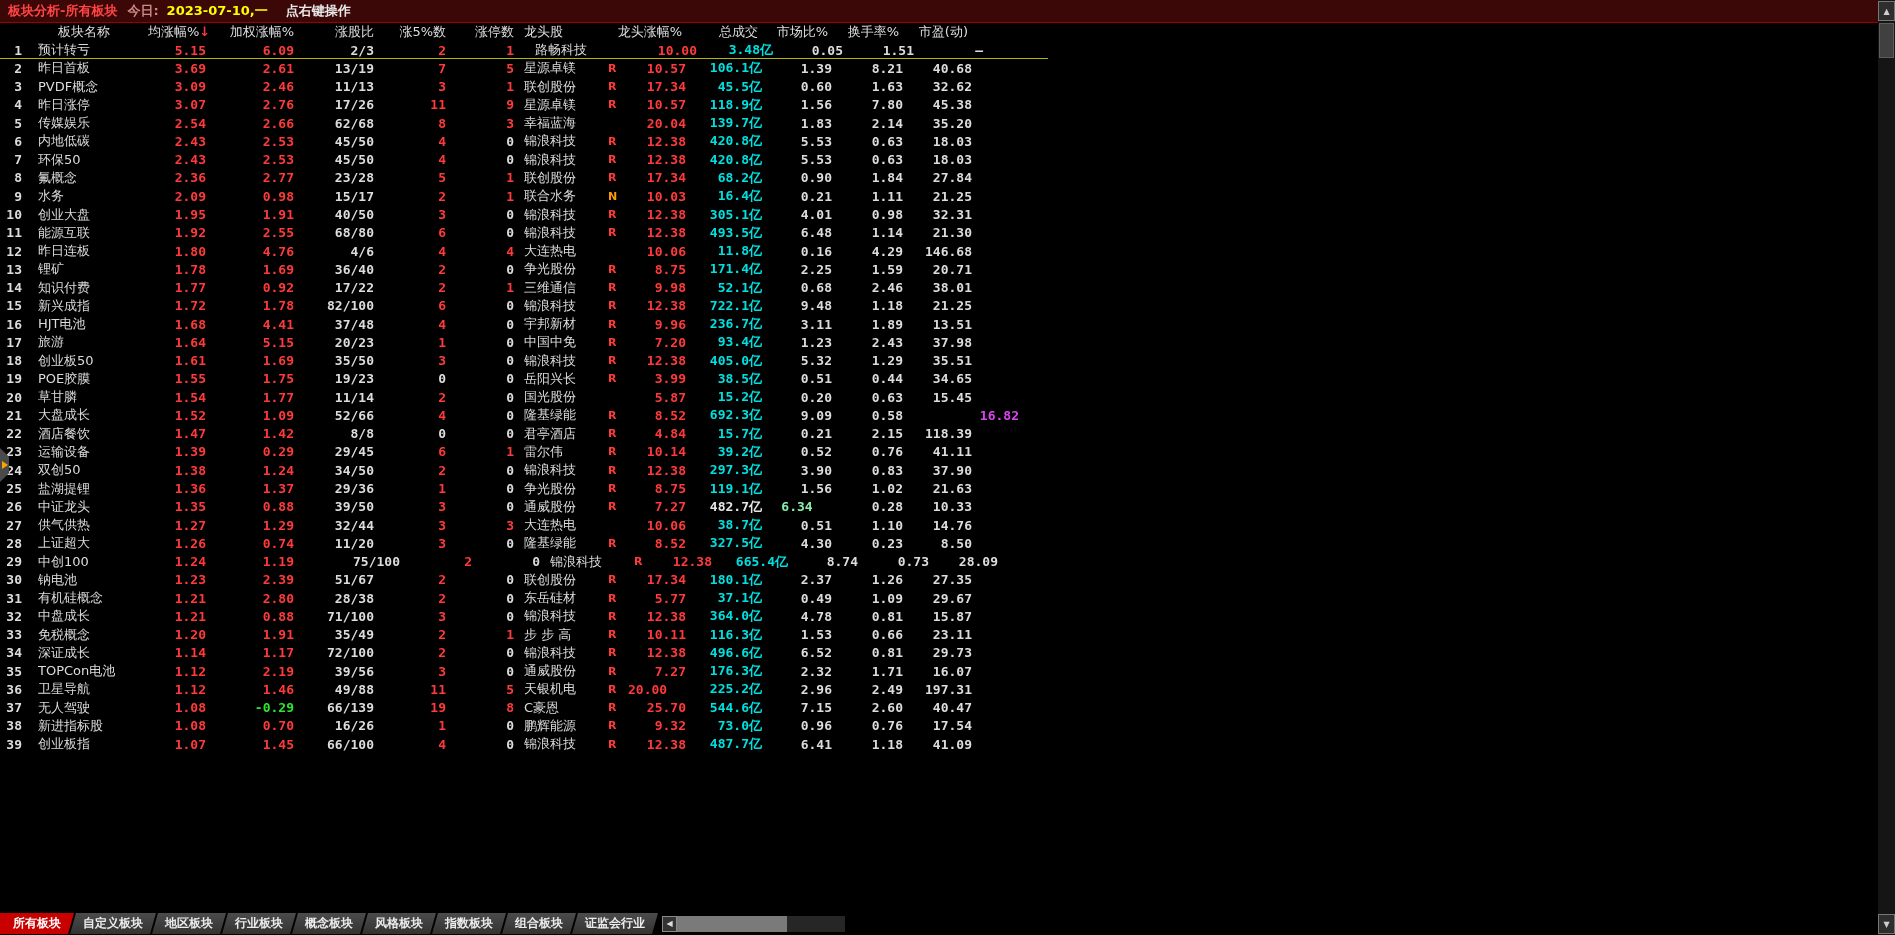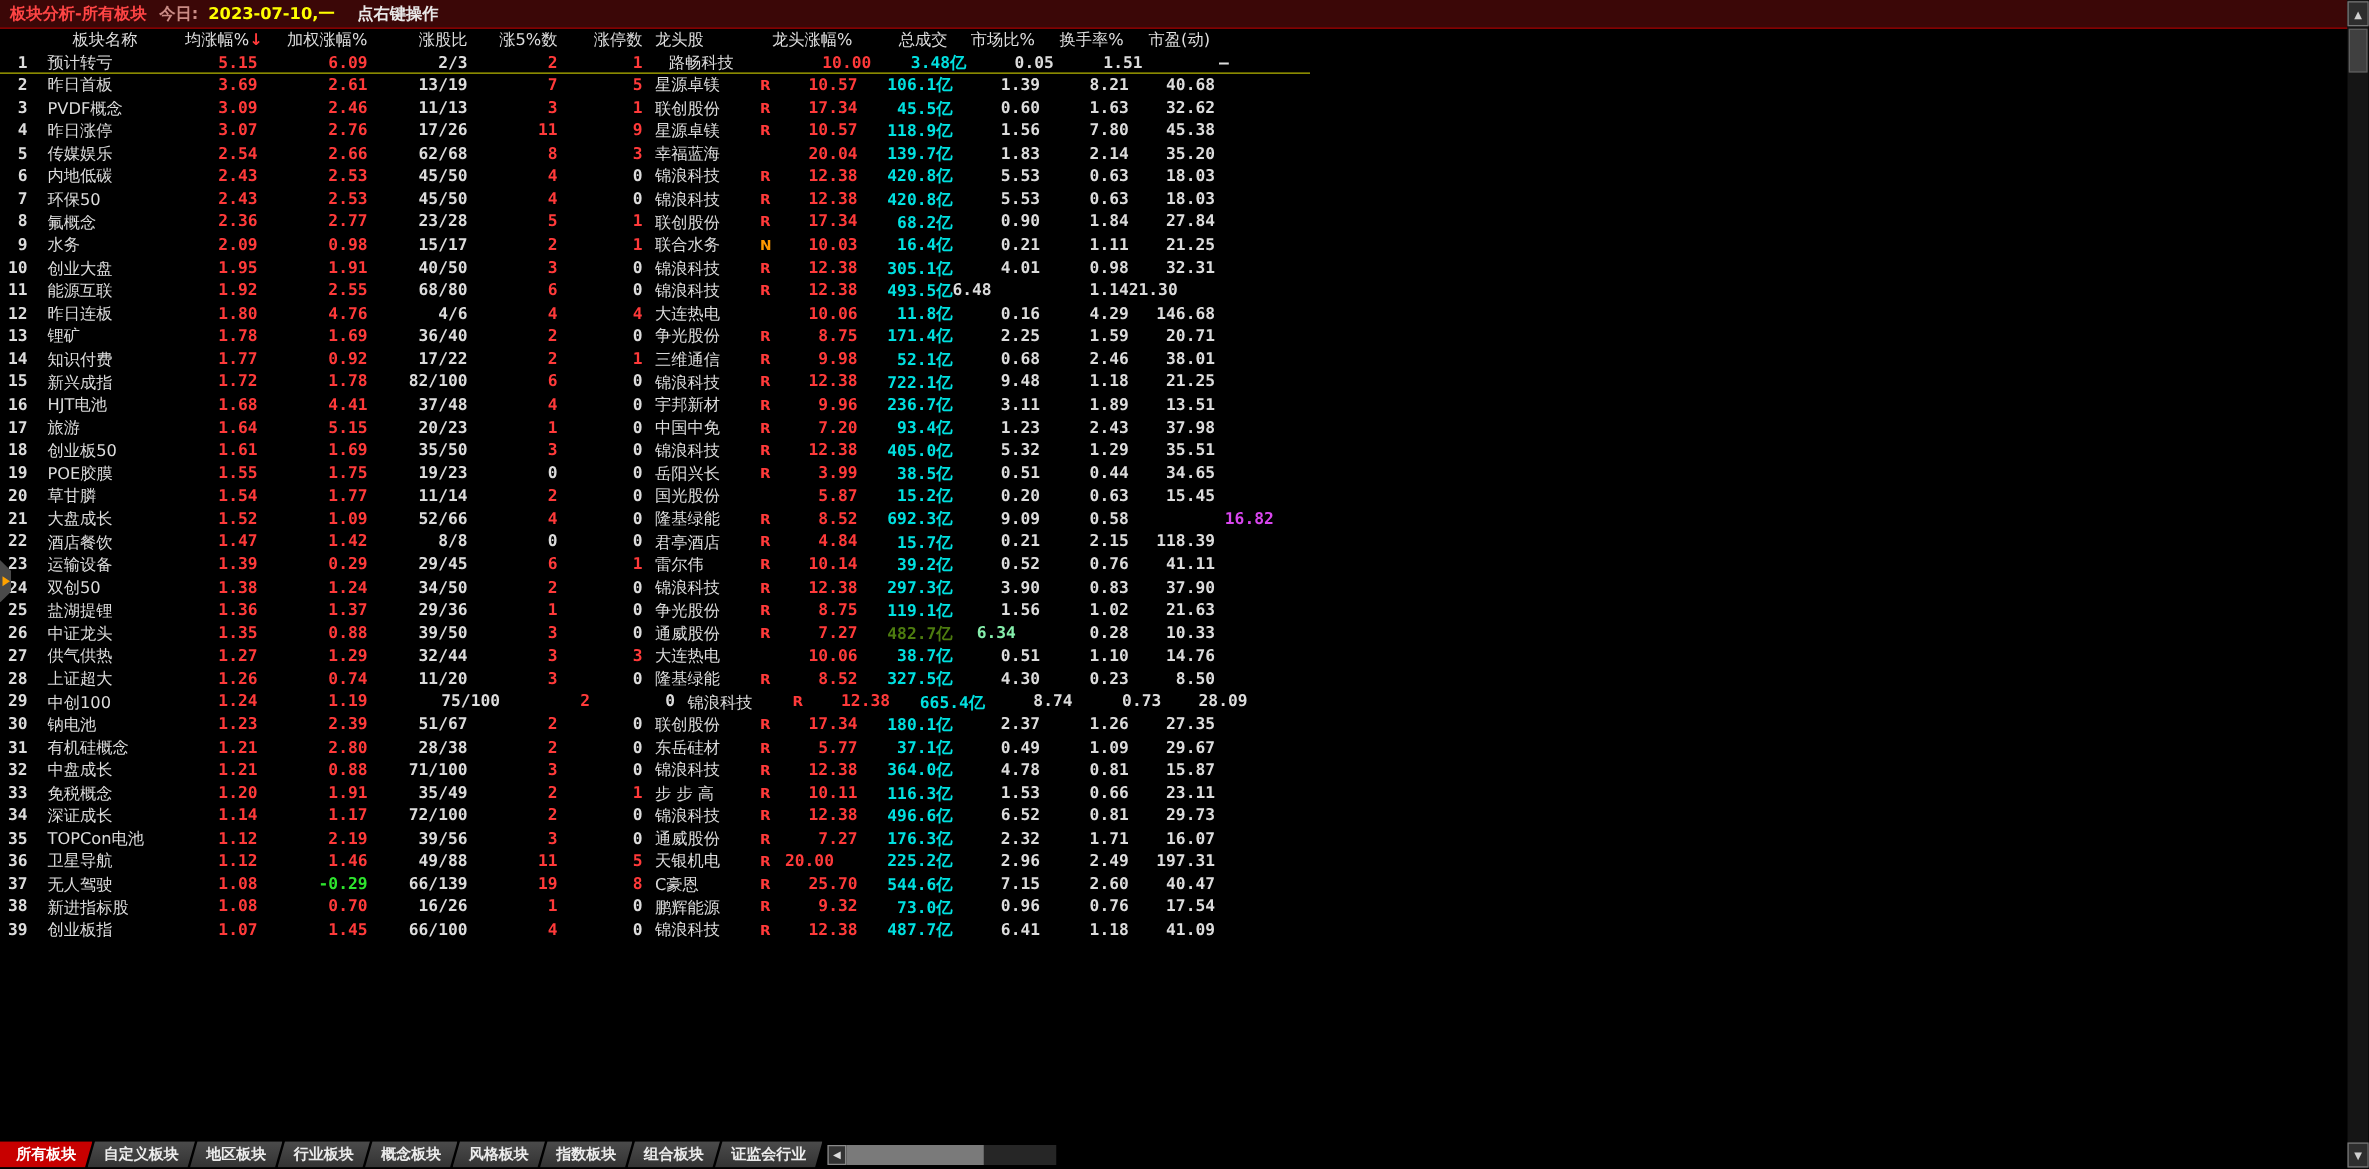--- a/index.html
+++ b/index.html
@@ -251,23 +251,23 @@
         <span class="cell " style="width: 110px; text-align: left; margin-left: 8px; color: rgb(220, 220, 220);">能源互联</span>
         <span class="cell num" style="width: 58px; text-align: right; color: rgb(255, 58, 58);">1.92</span>
         <span class="cell num" style="width: 88px; text-align: right; color: rgb(255, 58, 58);">2.55</span>
         <span class="cell num" style="width: 80px; text-align: right; color: rgb(220, 220, 220);">68/80</span>
         <span class="cell num" style="width: 72px; text-align: right; color: rgb(255, 58, 58);">6</span>
         <span class="cell num" style="width: 68px; text-align: right; color: rgb(220, 220, 220);">0</span>
         <span class="cell " style="width: 80px; text-align: left; margin-left: 10px; color: rgb(220, 220, 220);">锦浪科技</span>
         <span class="cell tag" style="width: 20px; text-align: left; color: rgb(255, 58, 58);">R</span>
         <span class="cell num" style="width: 58px; text-align: right; color: rgb(255, 58, 58);">12.38</span>
         <span class="cell num" style="width: 76px; text-align: right; color: rgb(0, 224, 224);">493.5亿</span>
-        <span class="cell num" style="width: 70px; color: rgb(220, 220, 220);">6.48</span>
+        <span class="cell num" style="width: 70px; text-align: right; color: rgb(220, 220, 220);">6.48</span>
         <span class="cell num" style="width: 71px; text-align: right; color: rgb(220, 220, 220);">1.14</span>
-        <span class="cell num" style="width: 69px; color: rgb(220, 220, 220);">21.30</span>
+        <span class="cell num" style="width: 69px; text-align: right; color: rgb(220, 220, 220);">21.30</span>
       </div>
       <div class="row">
         <span class="cell num" style="width: 30px; text-align: right; padding-right: 8px; box-sizing: border-box; color: rgb(220, 220, 220);">12</span>
         <span class="cell " style="width: 110px; text-align: left; margin-left: 8px; color: rgb(220, 220, 220);">昨日连板</span>
         <span class="cell num" style="width: 58px; text-align: right; color: rgb(255, 58, 58);">1.80</span>
         <span class="cell num" style="width: 88px; text-align: right; color: rgb(255, 58, 58);">4.76</span>
         <span class="cell num" style="width: 80px; text-align: right; color: rgb(220, 220, 220);">4/6</span>
         <span class="cell num" style="width: 72px; text-align: right; color: rgb(255, 58, 58);">4</span>
         <span class="cell num" style="width: 68px; text-align: right; color: rgb(255, 58, 58);">4</span>
         <span class="cell " style="width: 80px; text-align: left; margin-left: 10px; color: rgb(220, 220, 220);">大连热电</span>
@@ -490,21 +490,21 @@
         <span class="cell num" style="width: 30px; text-align: right; padding-right: 8px; box-sizing: border-box; color: rgb(220, 220, 220);">26</span>
         <span class="cell " style="width: 110px; text-align: left; margin-left: 8px; color: rgb(220, 220, 220);">中证龙头</span>
         <span class="cell num" style="width: 58px; text-align: right; color: rgb(255, 58, 58);">1.35</span>
         <span class="cell num" style="width: 88px; text-align: right; color: rgb(255, 58, 58);">0.88</span>
         <span class="cell num" style="width: 80px; text-align: right; color: rgb(220, 220, 220);">39/50</span>
         <span class="cell num" style="width: 72px; text-align: right; color: rgb(255, 58, 58);">3</span>
         <span class="cell num" style="width: 68px; text-align: right; color: rgb(220, 220, 220);">0</span>
         <span class="cell " style="width: 80px; text-align: left; margin-left: 10px; color: rgb(220, 220, 220);">通威股份</span>
         <span class="cell tag" style="width: 20px; text-align: left; color: rgb(255, 58, 58);">R</span>
         <span class="cell num" style="width: 58px; text-align: right; color: rgb(255, 58, 58);">7.27</span>
-        <span class="cell num" style="width: 76px; text-align: right; color: #4d7c0f;">482.7亿</span>
+        <span class="cell num" style="width: 76px; text-align: right; color: #e5e5e5;">482.7亿</span>
         <span class="cell num" style="width: 70px; text-align: center; color: #86efac;">6.34</span>
         <span class="cell num" style="width: 71px; text-align: right; color: rgb(220, 220, 220);">0.28</span>
         <span class="cell num" style="width: 69px; text-align: right; color: rgb(220, 220, 220);">10.33</span>
       </div>
       <div class="row">
         <span class="cell num" style="width: 30px; text-align: right; padding-right: 8px; box-sizing: border-box; color: rgb(220, 220, 220);">27</span>
         <span class="cell " style="width: 110px; text-align: left; margin-left: 8px; color: rgb(220, 220, 220);">供气供热</span>
         <span class="cell num" style="width: 58px; text-align: right; color: rgb(255, 58, 58);">1.27</span>
         <span class="cell num" style="width: 88px; text-align: right; color: rgb(255, 58, 58);">1.29</span>
         <span class="cell num" style="width: 80px; text-align: right; color: rgb(220, 220, 220);">32/44</span>

